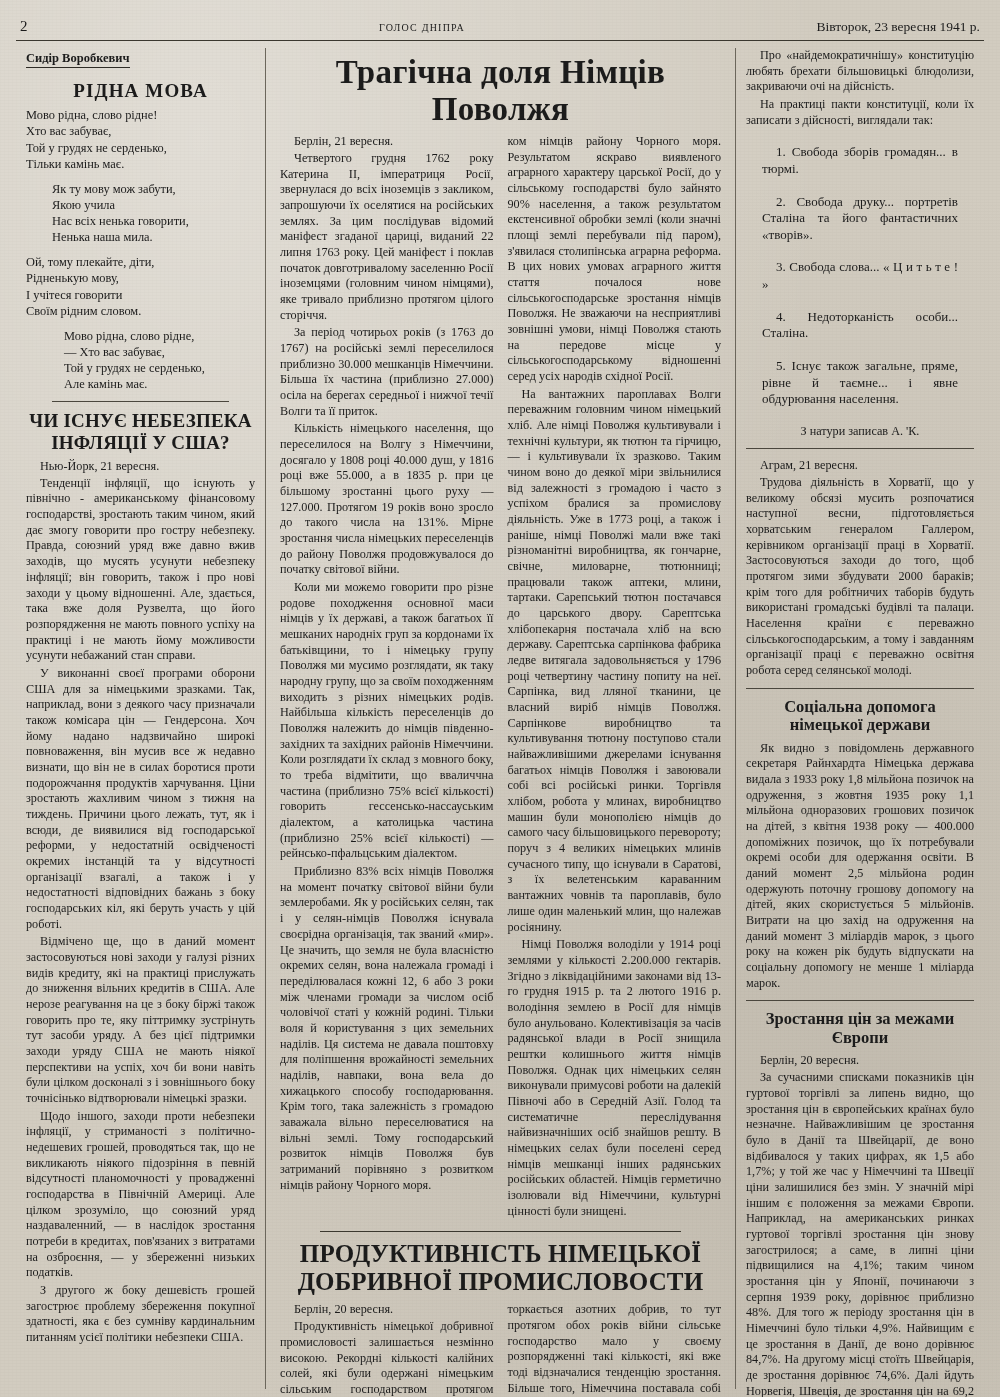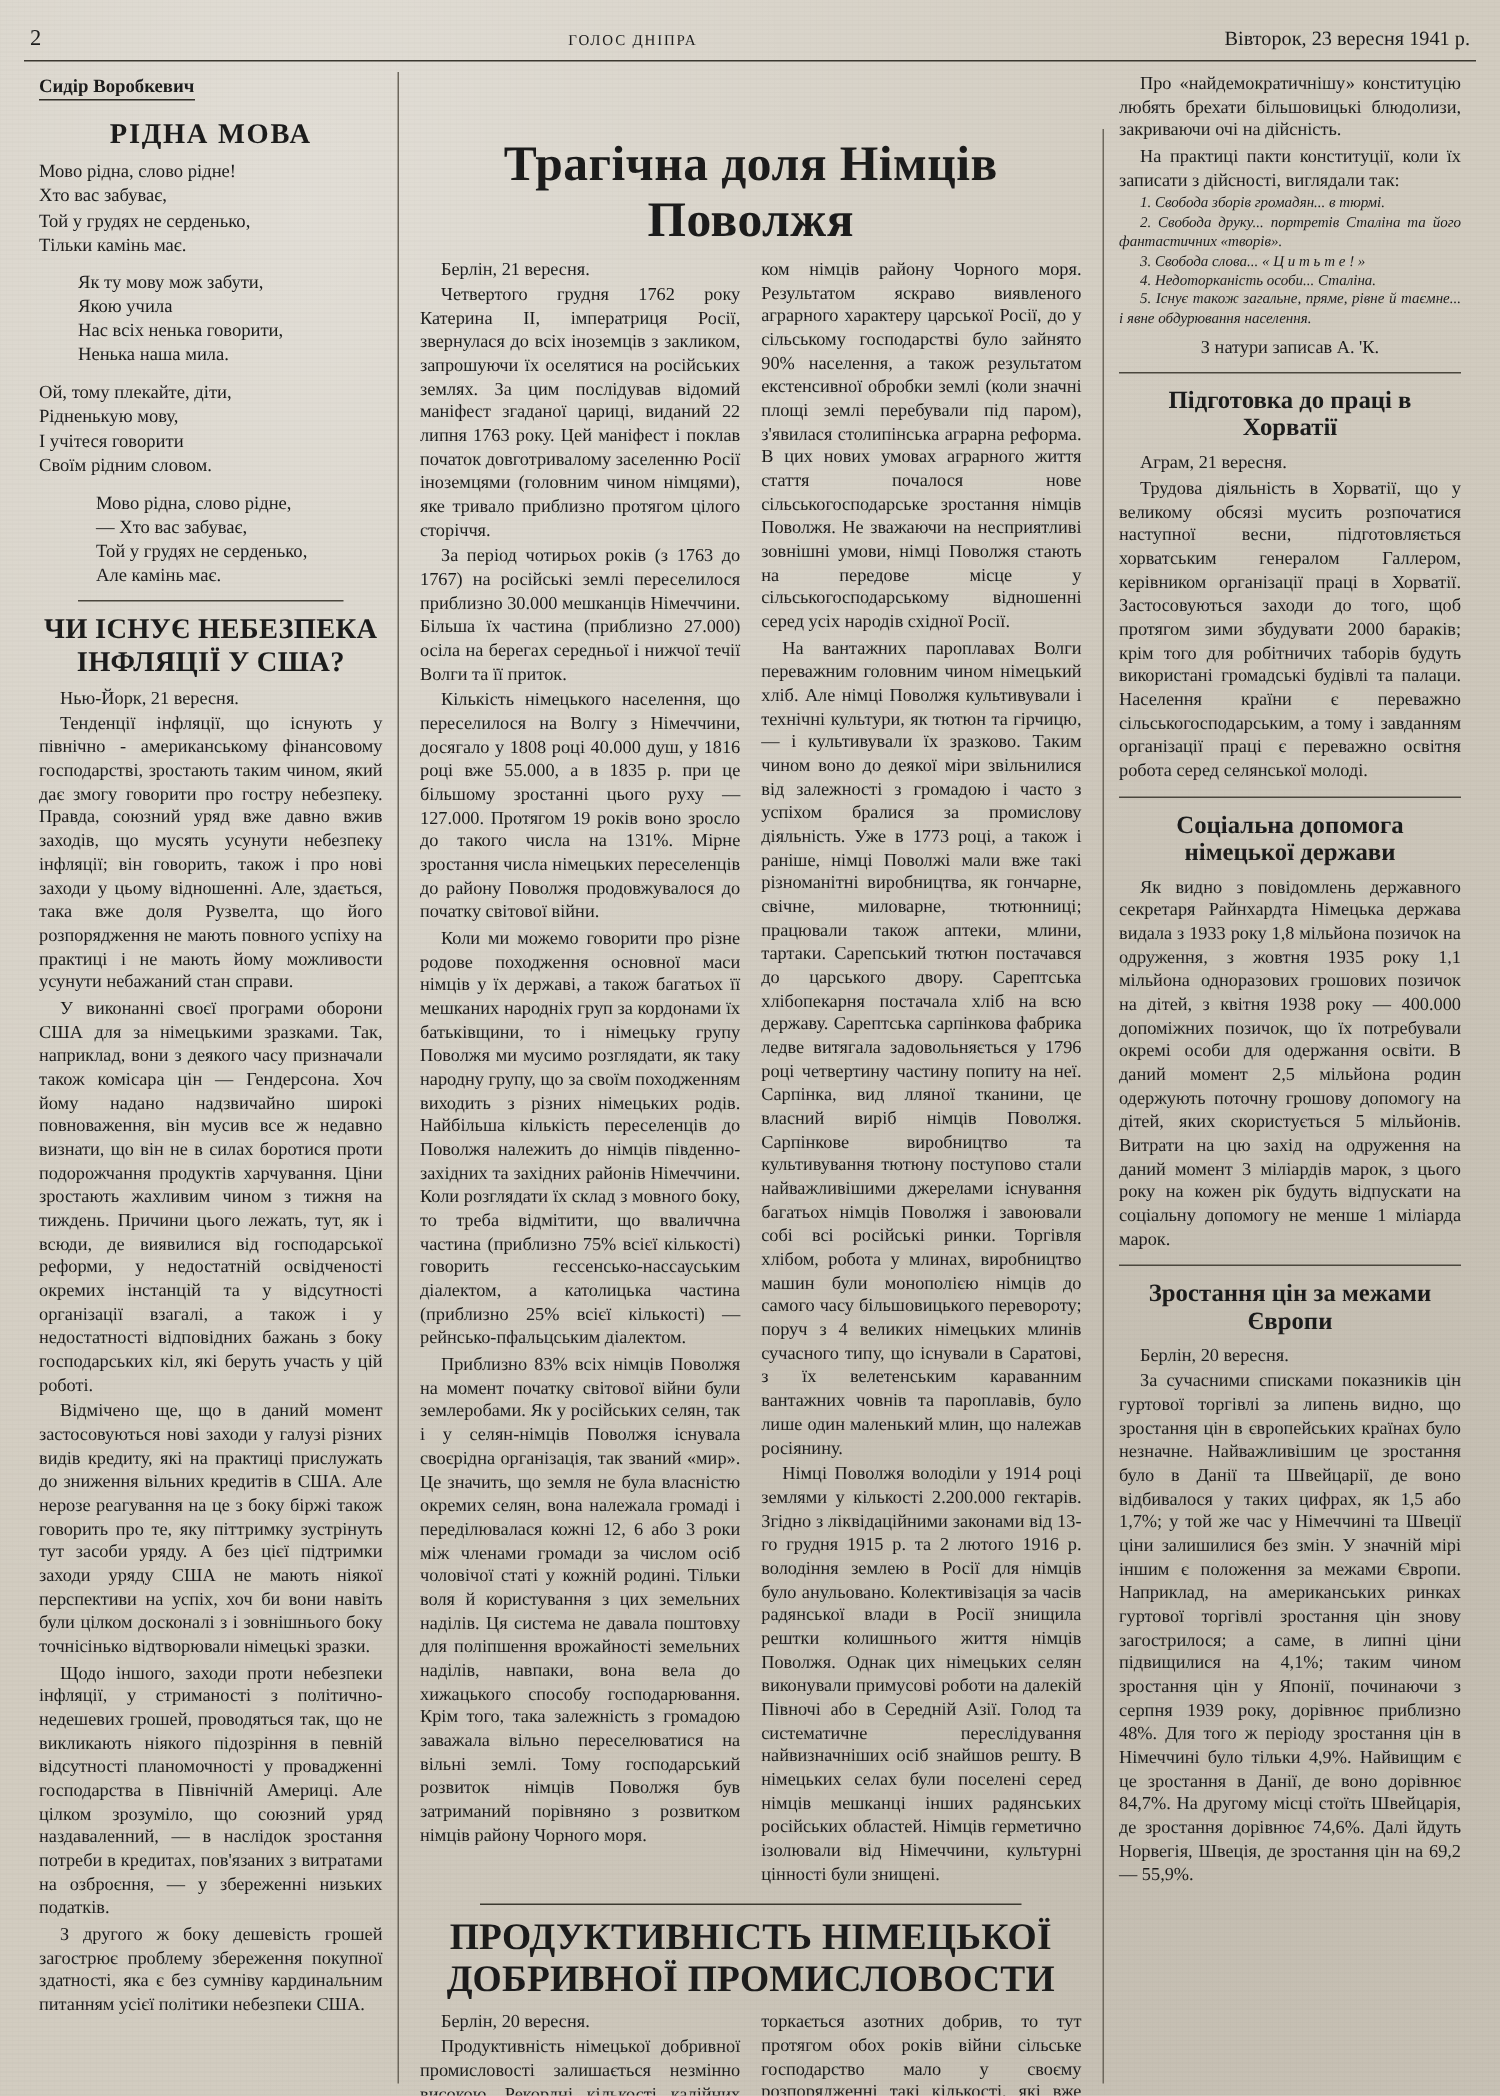--- a/index.html
+++ b/index.html
@@ -47,21 +47,21 @@
   .columns{
     position:absolute;top:48px;left:16px;right:16px;bottom:8px;
     display:flex;
     gap:0;
   }
   .col{
     box-sizing:border-box;
     padding:0 10px;
   }
   .col.c1{width:250px;border-right:1px solid #6c675c;}
-  .col.c2{width:470px;border-right:1px solid #6c675c;padding:0 14px;margin-top:38px;}
+  .col.c2{width:470px;border-right:1px solid #6c675c;padding:0 14px;}
   .col.c3{width:248px;}
   
   .byline{
     font-size:12.5px;font-weight:bold;
     border-bottom:1.5px solid #2e2b25;
     display:inline-block;
     padding-bottom:1px;margin-bottom:6px;
   }
   h2.head{
     font-family:"Liberation Serif", serif;
@@ -102,22 +102,22 @@
     hyphens:auto;
     -webkit-hyphens:auto;
   }
   p.dateline{
     font-size:12.2px;margin:0 0 2px 0;text-indent:14px;
   }
   .signoff{
     font-size:12.2px;text-align:center;margin:4px 0 2px 0;
   }
   .list-item{
-    font-size:10px;line-height:1.28;text-align:justify;
-    margin:0;text-indent:14px;font-style:italic;
+    font-size:13px;line-height:1.28;text-align:justify;
+    margin:16px;text-indent:14px;
   }
   .c2 p.body{font-size:12.2px;}
   .two-sub{
     display:flex;gap:14px;
   }
   .two-sub .sub{flex:1;}
   .sub p.body{text-align:justify;}
 </style>
 </head>
 <body>
@@ -198,21 +198,20 @@
     <div class="col c3">
       <p class="body">Про «найдемократичнішу» конституцію любять брехати більшовицькі блюдолизи, закриваючи очі на дійсність.</p>
       <p class="body">На практиці пакти конституції, коли їх записати з дійсності, виглядали так:</p>
       <p class="list-item">1. Свобода зборів громадян... в тюрмі.</p>
       <p class="list-item">2. Свобода друку... портретів Сталіна та його фантастичних «творів».</p>
       <p class="list-item">3. Свобода слова... « Ц и т ь т е ! »</p>
       <p class="list-item">4. Недоторканість особи... Сталіна.</p>
       <p class="list-item">5. Існує також загальне, пряме, рівне й таємне... і явне обдурювання населення.</p>
       <p class="signoff">З натури записав А. 'К.</p>
       <hr class="hr-col">
-      <h2 class="head h-r2">Підготовка до праці в Хорватії</h2>
       <p class="dateline">Аграм, 21 вересня.</p>
       <p class="body">Трудова діяльність в Хорватії, що у великому обсязі мусить розпочатися наступної весни, підготовляється хорватським генералом Галлером, керівником організації праці в Хорватії. Застосовуються заходи до того, щоб протягом зими збудувати 2000 бараків; крім того для робітничих таборів будуть використані громадські будівлі та палаци. Населення країни є переважно сільськогосподарським, а тому і завданням організації праці є переважно освітня робота серед селянської молоді.</p>
       <hr class="hr-col">
       <h2 class="head h-r2">Соціальна допомога німецької держави</h2>
       <p class="body">Як видно з повідомлень державного секретаря Райнхардта Німецька держава видала з 1933 року 1,8 мільйона позичок на одруження, з жовтня 1935 року 1,1 мільйона одноразових грошових позичок на дітей, з квітня 1938 року — 400.000 допоміжних позичок, що їх потребували окремі особи для одержання освіти. В даний момент 2,5 мільйона родин одержують поточну грошову допомогу на дітей, яких скористується 5 мільйонів. Витрати на цю захід на одруження на даний момент 3 міліардів марок, з цього року на кожен рік будуть відпускати на соціальну допомогу не менше 1 міліарда марок.</p>
       <hr class="hr-col">
       <h2 class="head h-r2">Зростання цін за межами Європи</h2>
       <p class="dateline">Берлін, 20 вересня.</p>
       <p class="body">За сучасними списками показників цін гуртової торгівлі за липень видно, що зростання цін в європейських країнах було незначне. Найважливішим це зростання було в Данії та Швейцарії, де воно відбивалося у таких цифрах, як 1,5 або 1,7%; у той же час у Німеччині та Швеції ціни залишилися без змін. У значній мірі іншим є положення за межами Європи. Наприклад, на американських ринках гуртової торгівлі зростання цін знову загострилося; а саме, в липні ціни підвищилися на 4,1%; таким чином зростання цін у Японії, починаючи з серпня 1939 року, дорівнює приблизно 48%. Для того ж періоду зростання цін в Німеччині було тільки 4,9%. Найвищим є це зростання в Данії, де воно дорівнює 84,7%. На другому місці стоїть Швейцарія, де зростання дорівнює 74,6%. Далі йдуть Норвегія, Швеція, де зростання цін на 69,2 — 55,9%.</p>
     </div>

